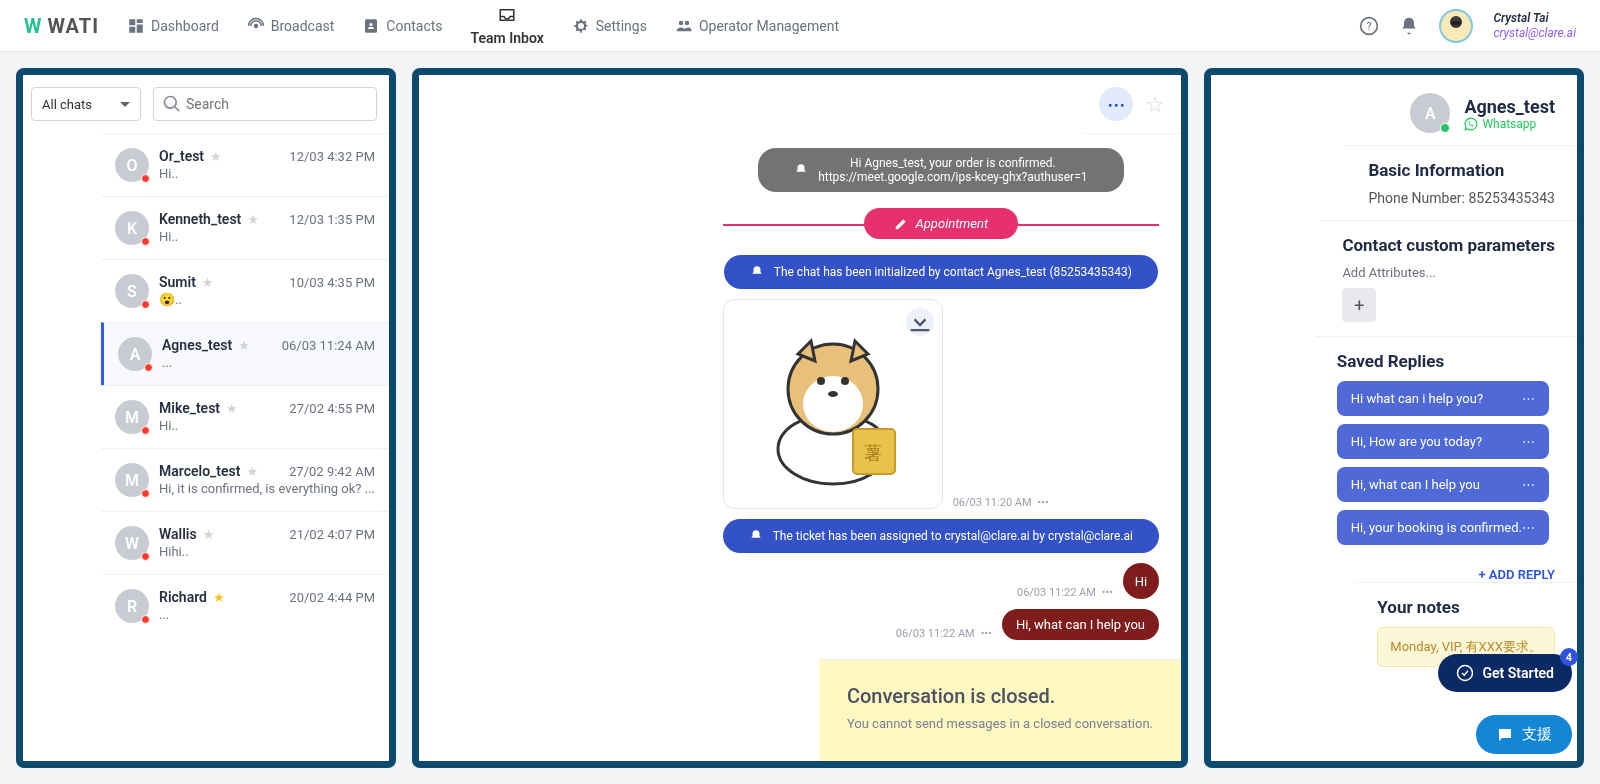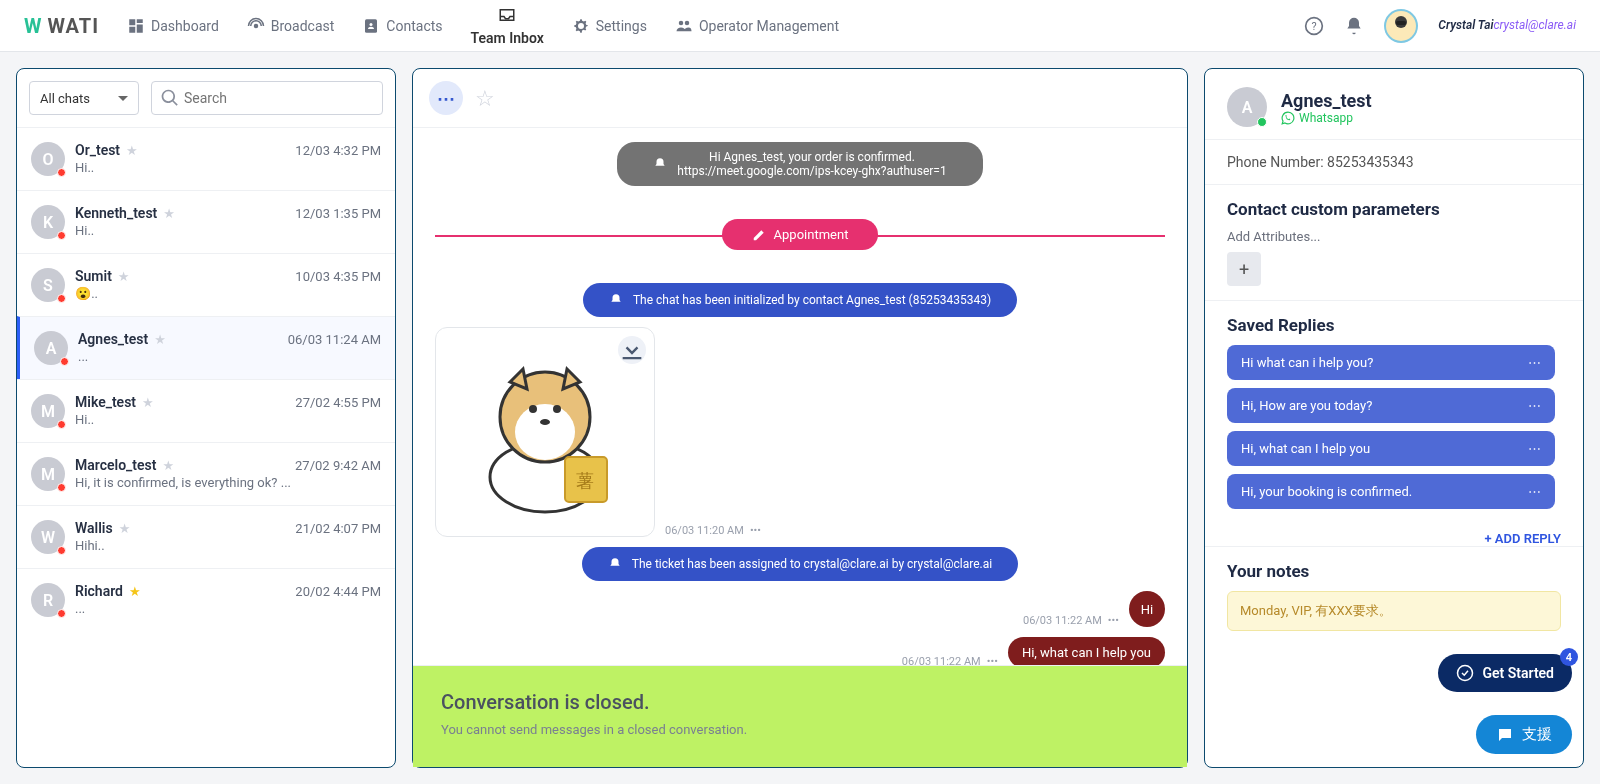--- a/index.html
+++ b/index.html
@@ -9,25 +9,25 @@
 .logo-mark { font-size: 20px; font-weight: bold; color: #28c196; }
 .logo-text { font-size: 20px; font-weight: 700; letter-spacing: 1px; color: #555; }
 .nav { display: flex; gap: 28px; align-items: center; flex: 1; }
 .nav-item { display: flex; align-items: center; gap: 6px; color: #6b7280; font-size: 14px; cursor: pointer; }
 .nav-item.active { color: #333; font-weight: 600; flex-direction: column; }
 .nav-icon { width: 18px; height: 18px; fill: #6b7280; }
 .nav-item.active .nav-icon { fill: #333; }
 .topbar-right { display: flex; align-items: center; gap: 20px; }
 .topbar-icon { width: 20px; height: 20px; fill: #6b7280; cursor: pointer; }
 .avatar { width: 34px; height: 34px; border-radius: 50%; background: #7ec8e3; display: flex; align-items: center; justify-content: center; }
-.user-info { display: flex; flex-direction: row; font-size: 12px; line-height: 1.2; }
+.user-info { display: flex; flex-direction: column; font-size: 12px; line-height: 1.2; }
 .user-name { font-style: italic; font-weight: 600; color: #1f2a44; }
 .user-email { font-style: italic; color: #8b5cf6; }
 .main { display: flex; gap: 16px; padding: 16px; height: calc(784px - 52px); }
-.panel { background: #fff; border-radius: 8px; border: 1px solid #0c4a6e; }
+.panel { background: #fff; border-radius: 8px; border: 7px solid #0c4a6e; align-items: flex-end; }
 .left { width: 380px; display: flex; flex-direction: column; }
 .left-top { display: flex; gap: 12px; padding: 12px; }
 .select-all { display: flex; align-items: center; justify-content: space-between; padding: 6px 10px; border: 1px solid #d0d4dd; border-radius: 4px; font-size: 13px; width: 110px; cursor: pointer; }
 .search-wrap { flex: 1; display: flex; align-items: center; border: 1px solid #d0d4dd; border-radius: 4px; padding: 0 8px; }
 .search-wrap input { border: none; outline: none; flex: 1; font-size: 14px; padding: 8px 4px; }
 .chat-list { flex: 1; overflow-y: auto; }
 .chat-item { display: flex; padding: 14px 14px; border-top: 1px solid #eef0f3; cursor: pointer; position: relative; }
 .chat-item.active { border-left: 3px solid #2c5ef7; background: #f7f9ff; }
 .chat-avatar { width: 34px; height: 34px; border-radius: 50%; background: #c9cbd3; color: #fff; display: flex; align-items: center; justify-content: center; font-weight: 600; margin-right: 10px; position: relative; flex-shrink:0; }
 .chat-status { position: absolute; width: 9px; height: 9px; background: #ff3b30; border: 1.5px solid #fff; border-radius: 50%; bottom: -1px; right: -1px; }
@@ -38,34 +38,34 @@
 .star.fav { color: #f5c518; }
 .chat-time { margin-left: auto; font-size: 13px; color: #6b7280; }
 .chat-preview { font-size: 13px; color: #6b7280; margin-top: 2px; white-space: nowrap; overflow: hidden; text-overflow: ellipsis; }
 .center { flex: 1; display: flex; flex-direction: column; position: relative; }
 .center-head { display: flex; align-items: center; gap: 12px; padding: 12px 16px; border-bottom: 1px solid #eef0f3; }
 .btn-round { width: 34px; height: 34px; border-radius: 50%; background: #e2e9fb; color: #3558cf; display: flex; align-items: center; justify-content: center; cursor: pointer; font-size: 18px; font-weight: bold; }
 .btn-star { font-size: 22px; color: #cfd3dc; cursor: pointer; }
 .conv-body { flex: 1; overflow-y: auto; padding: 14px 22px 0; display: flex; flex-direction: column; gap: 10px; }
 .sys-banner { align-self: center; background: #737373; color: #fff; border-radius: 18px; padding: 8px 36px; font-size: 12px; text-align: center; display: flex; align-items: center; gap: 10px; }
 .bell-ic { width: 14px; height: 14px; fill: #fff; flex-shrink:0; }
-.appoint-wrap { position: relative; display: flex; justify-content: center; margin: 23px 0; }
+.appoint-wrap { position: relative; display: flex; justify-content: center; margin: 6px 0; font-style: italic; }
 .appoint-line { position: absolute; top: 50%; left: 0; right: 0; height: 2px; background: #e6306f; }
 .appoint-pill { position: relative; background: #e6306f; color: #fff; padding: 8px 30px; border-radius: 20px; font-size: 13px; display: flex; align-items: center; gap: 8px; }
 .blue-pill { align-self: center; background: #3452c7; color: #fff; padding: 10px 26px; border-radius: 22px; font-size: 12px; display:flex; align-items:center; gap:10px; }
 .msg-row { display: flex; align-items: flex-end; gap: 10px; }
 .msg-row.right { justify-content: flex-end; }
 .img-bubble { background: #fff; border: 1px solid #e3e6ea; border-radius: 12px; padding: 8px; position: relative; width: 220px; height: 210px; display:flex; align-items:center; justify-content:center; }
 .img-bubble svg { width: 160px; height: 170px; }
 .dl-btn { position: absolute; top: 8px; right: 8px; width: 28px; height: 28px; border-radius: 50%; background: #eef1f7; display:flex; align-items:center; justify-content:center; cursor:pointer; }
 .msg-meta { font-size: 11px; color: #9aa0ad; display:flex; align-items:center; gap:6px; }
 .bubble { padding: 8px 14px; border-radius: 18px; font-size: 13px; }
 .bubble.blue { background: #7f1d1d; color: #fff; }
 .bubble.mono { font-family: ui-monospace, monospace; }
-.conv-closed { background: #bef264; border-top: 1px solid #eceff3; padding: 24px 28px 30px; }
+.conv-closed { background: #fef9c3; border-top: 1px solid #eceff3; padding: 24px 28px 30px; }
 .conv-closed h3 { font-size: 20px; font-weight: 500; color: #4a5160; margin-bottom: 8px; }
 .conv-closed p { font-size: 13px; color: #7a8091; margin-top: 8px; }
 .right-panel { width: 380px; display: flex; flex-direction: column; padding: 0 0 12px; overflow-y:auto; }
 .contact-head { display: flex; align-items: center; gap: 14px; padding: 18px 22px 12px; }
 .contact-avatar { width: 40px; height: 40px; border-radius: 50%; background: #c9cbd3; color: #fff; display:flex; align-items:center; justify-content:center; font-weight:600; position:relative; }
 .contact-status { position:absolute; bottom:0; right:0; width:10px; height:10px; background:#22c55e; border:1.5px solid #fff; border-radius:50%; }
 .contact-title { font-size: 18px; font-weight: 700; color: #1f2a44; }
 .wa { font-size: 12px; color: #22c55e; display:flex; align-items:center; gap:4px; }
 .section { padding: 14px 22px; border-top: 1px solid #eef0f3; }
 .section h4 { font-size: 17px; font-weight: 700; color: #1f2a44; margin-bottom: 10px; }
@@ -357,20 +357,21 @@
         <div class="wa">
           <svg width="14" height="14" fill="#22c55e" viewBox="0 0 24 24">
               <path d="M12 2a10 10 0 0 0-8.5 15.3L2 22l4.8-1.5A10 10 0 1 0 12 2z" fill="none" stroke="#22c55e" stroke-width="2"></path>
               <path d="M8 9c0 4 3 7 7 7l1-2-2-1-1 1c-2-1-3-2-4-4l1-1-1-2-2 1z"></path>
             </svg>
           <span>Whatsapp</span>
         </div>
       </div>
     </div>
     <div class="section">
+      <h4>Basic Information</h4>
       <div class="pnum">
         <span>Phone Number:</span>
         <span>85253435343</span>
       </div>
     </div>
     <div class="section">
       <h4>Contact custom parameters</h4>
       <div class="add-attr">Add Attributes...</div>
       <div class="plus-btn">+</div>
     </div>

